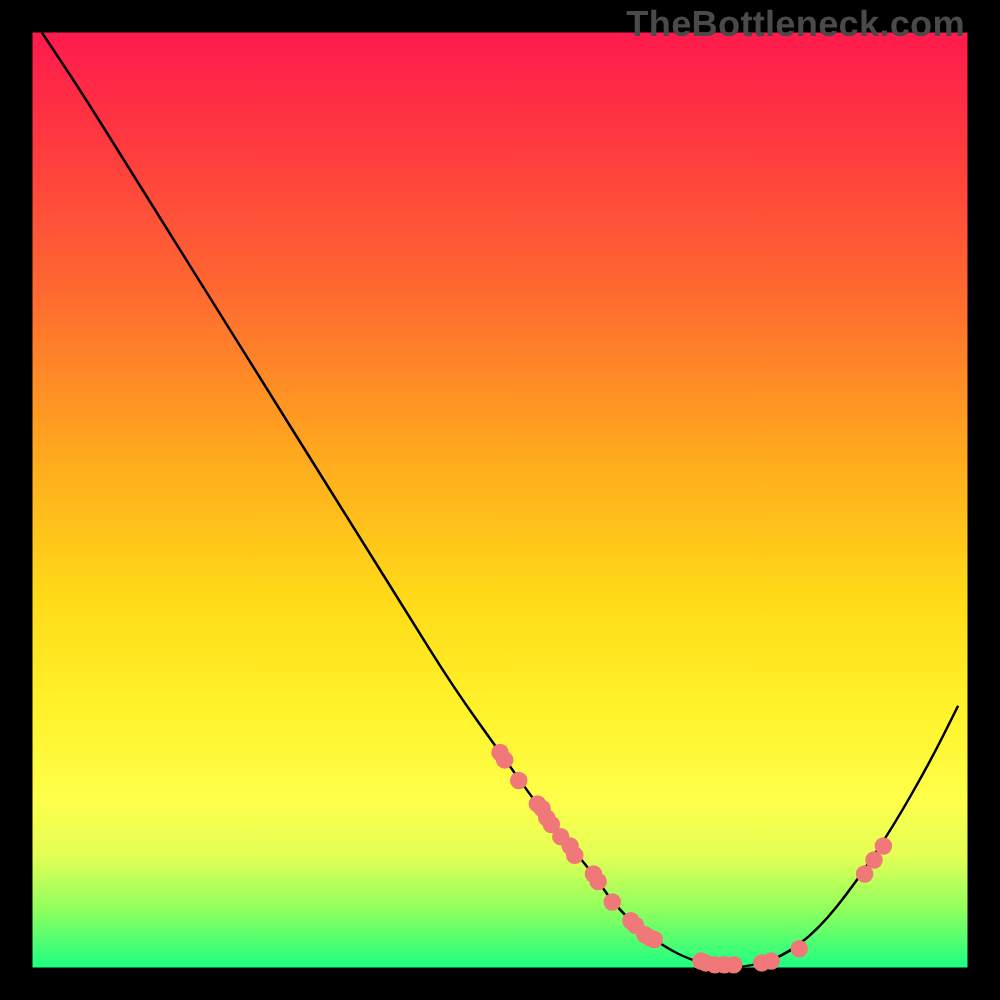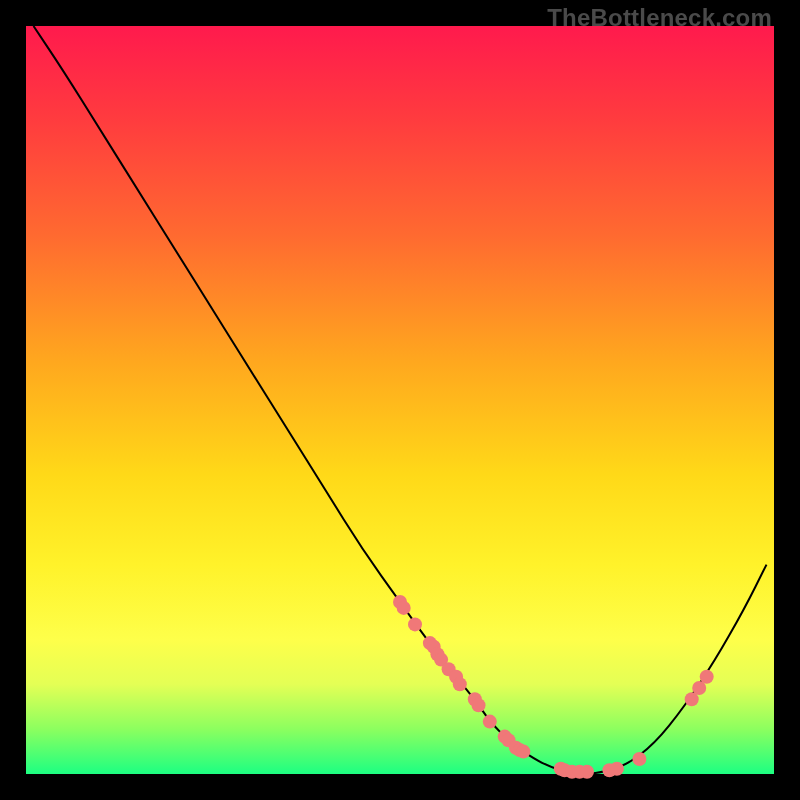--- a/index.html
+++ b/index.html
@@ -26,21 +26,21 @@
       #feff4a 82%,
       #e4ff55 88%,
       #8cff5f 94%,
       #1dff82 100%);
   }
   .watermark {
     position: absolute;
     top: 4px;
     right: 28px;
     color: #4a4a4a;
-    font-size: 24px;
+    font-size: 29px;
     font-weight: 600;
     letter-spacing: 0.2px;
   }
   svg.plot {
     position: absolute;
     left: 0; top: 0;
     width: 748px; height: 748px;
     overflow: visible;
   }
   .curve {

